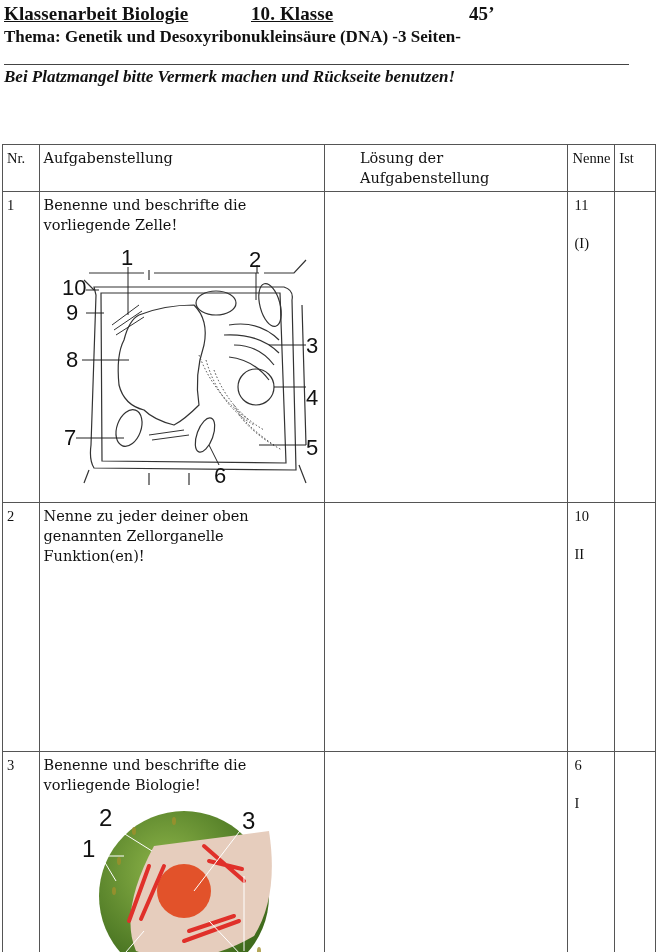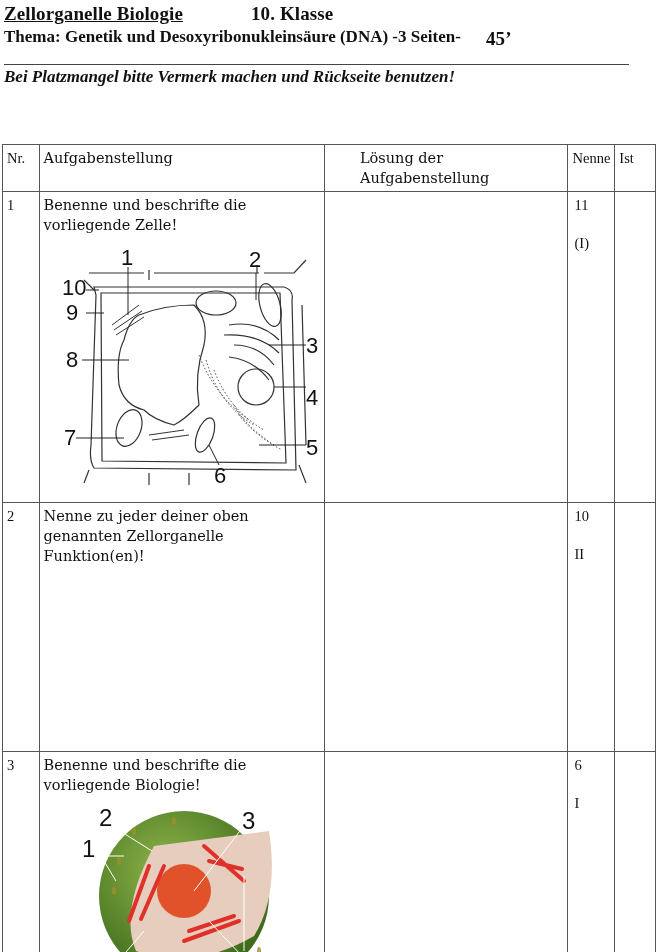--- a/index.html
+++ b/index.html
@@ -1,39 +1,39 @@
 <!DOCTYPE html>
 <html><head>
 <meta charset="utf-8">
 <style>
   html,body{margin:0;padding:0;background:#fff;}
   body{width:656px;height:952px;position:relative;overflow:hidden;color:#111;}
   .hdr1{position:absolute;left:4px;top:3px;font-family:"Liberation Serif",serif;font-weight:bold;font-size:19px;white-space:nowrap;letter-spacing:0.1px;}
   .hdr1 .u{text-decoration:underline;}
-  .hdr1 .cls{position:absolute;left:247px;top:0;}
-  .hdr1 .time{position:absolute;left:482px;top:0;margin-top:25px;}
+  .hdr1 .cls{position:absolute;left:247px;top:0;text-decoration:underline;}
+  .hdr1 .time{position:absolute;left:465px;top:0;}
   .hdr2{position:absolute;left:4px;top:27px;font-family:"Liberation Serif",serif;font-weight:bold;font-size:17px;white-space:nowrap;}
   .rule{position:absolute;left:4px;top:64px;width:625px;border-top:1.5px solid #444;}
   .note{position:absolute;left:4px;top:67px;font-family:"Liberation Serif",serif;font-style:italic;font-weight:bold;font-size:17px;white-space:nowrap;}
   table{position:absolute;left:2px;top:104px;border-collapse:collapse;font-family:"DejaVu Serif",serif;font-size:14.5px;table-layout:fixed;margin-top:40px;}
   td{border:1.3px solid #555;vertical-align:top;padding:3px 4px;line-height:20px;}
   .c1{width:31px;} .c2{width:277px;} .c3{width:231px;padding-left:35px;} .c4{width:33px;} .c5{width:38px;}
   .hrow td{height:37px;}
   .r1 td{height:304px;} .r2 td{height:242px;} .r3 td{height:232px;}
   .soll{padding-left:6px;}
   .soll .lvl{display:block;margin-top:18px;}
   .fig1{display:block;margin-top:10px;margin-left:0;}
   .fig2{display:block;margin-top:6px;}
   .nr{font-family:"Liberation Serif",serif;}
 </style>
 </head>
 <body>
 
 <div class="hdr1">
-  <span class="u">Zellorganelle Biologie</span>
+  <span class="u">Klassenarbeit Biologie</span>
   <span class="cls">10. Klasse</span>
   <span class="time">45’</span>
 </div>
 <div class="hdr2">Thema: Genetik und Desoxyribonukleinsäure (DNA) -3 Seiten-</div>
 <div class="rule"></div>
 <div class="note">Bei Platzmangel bitte Vermerk machen und Rückseite benutzen!</div>
 
 <table>
   <tbody>
       <tr class="hrow">

